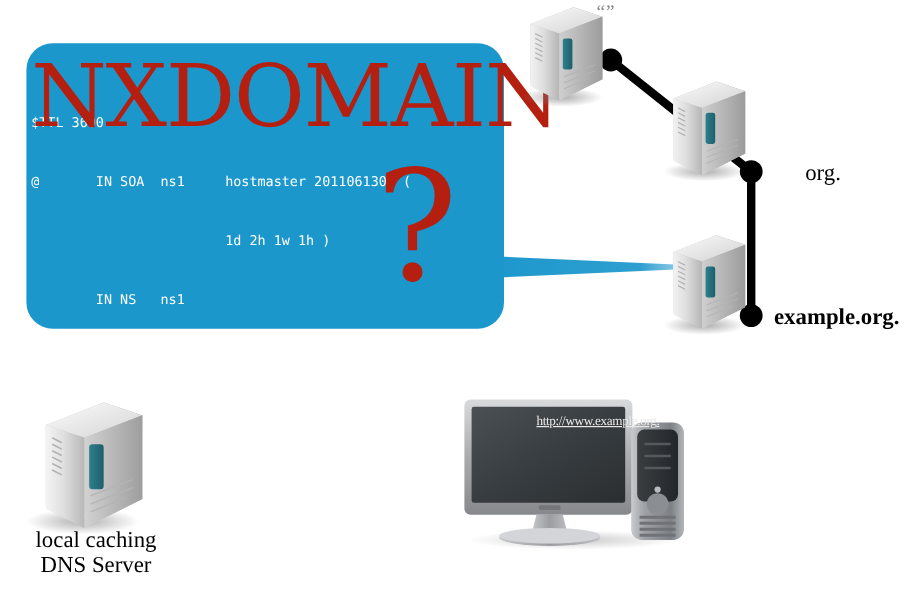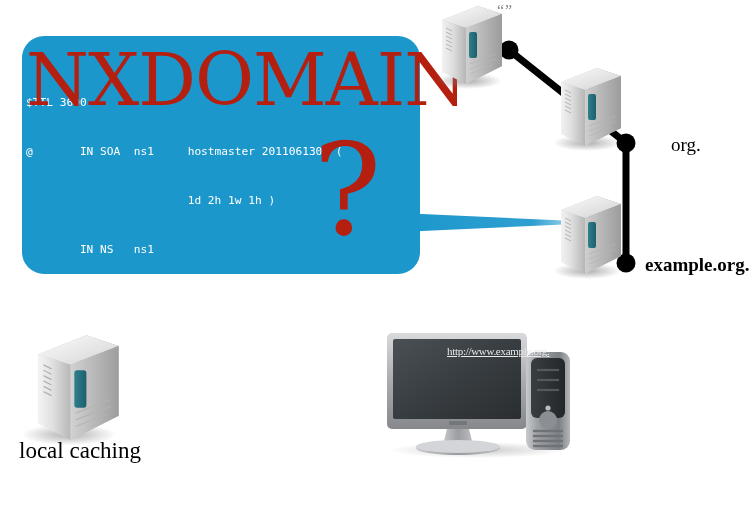--- a/index.html
+++ b/index.html
@@ -119,21 +119,21 @@
   }
 
   
   .local-caption {
     position: absolute;
     left: 0px;
     top: 440px;
     width: 160px;
     text-align: center;
     font-family: "Liberation Serif", "DejaVu Serif", serif;
-    font-size: 23px;
+    font-size: 19px;
     line-height: 21px;
     color: #000000;
   }
   .local-caption div { white-space: nowrap; }
 
   
   .desktop {
     position: absolute;
     left: 383px;
     top: 330px;
@@ -380,20 +380,21 @@
     </g>
     <g stroke="#b4b4b4" stroke-width="0.9" opacity="0.9">
       <line x1="38" y1="62" x2="64" y2="52"></line>
       <line x1="38" y1="67" x2="64" y2="57"></line>
       <line x1="38" y1="72" x2="60" y2="63"></line>
     </g>
   </svg>
 
   <div class="local-caption">
     <div>local caching</div>
+    <div>DNS Server</div>
   </div>
 
   <svg class="desktop" viewBox="0 0 190 128" xmlns="http://www.w3.org/2000/svg">
     <defs>
       <linearGradient id="bezelGrad" x1="0" y1="0" x2="0" y2="1">
         <stop offset="0" stop-color="#d9dadc"></stop>
         <stop offset="0.5" stop-color="#a9abae"></stop>
         <stop offset="1" stop-color="#86888b"></stop>
       </linearGradient>
       <linearGradient id="screenGrad" x1="0" y1="0" x2="1" y2="1">

